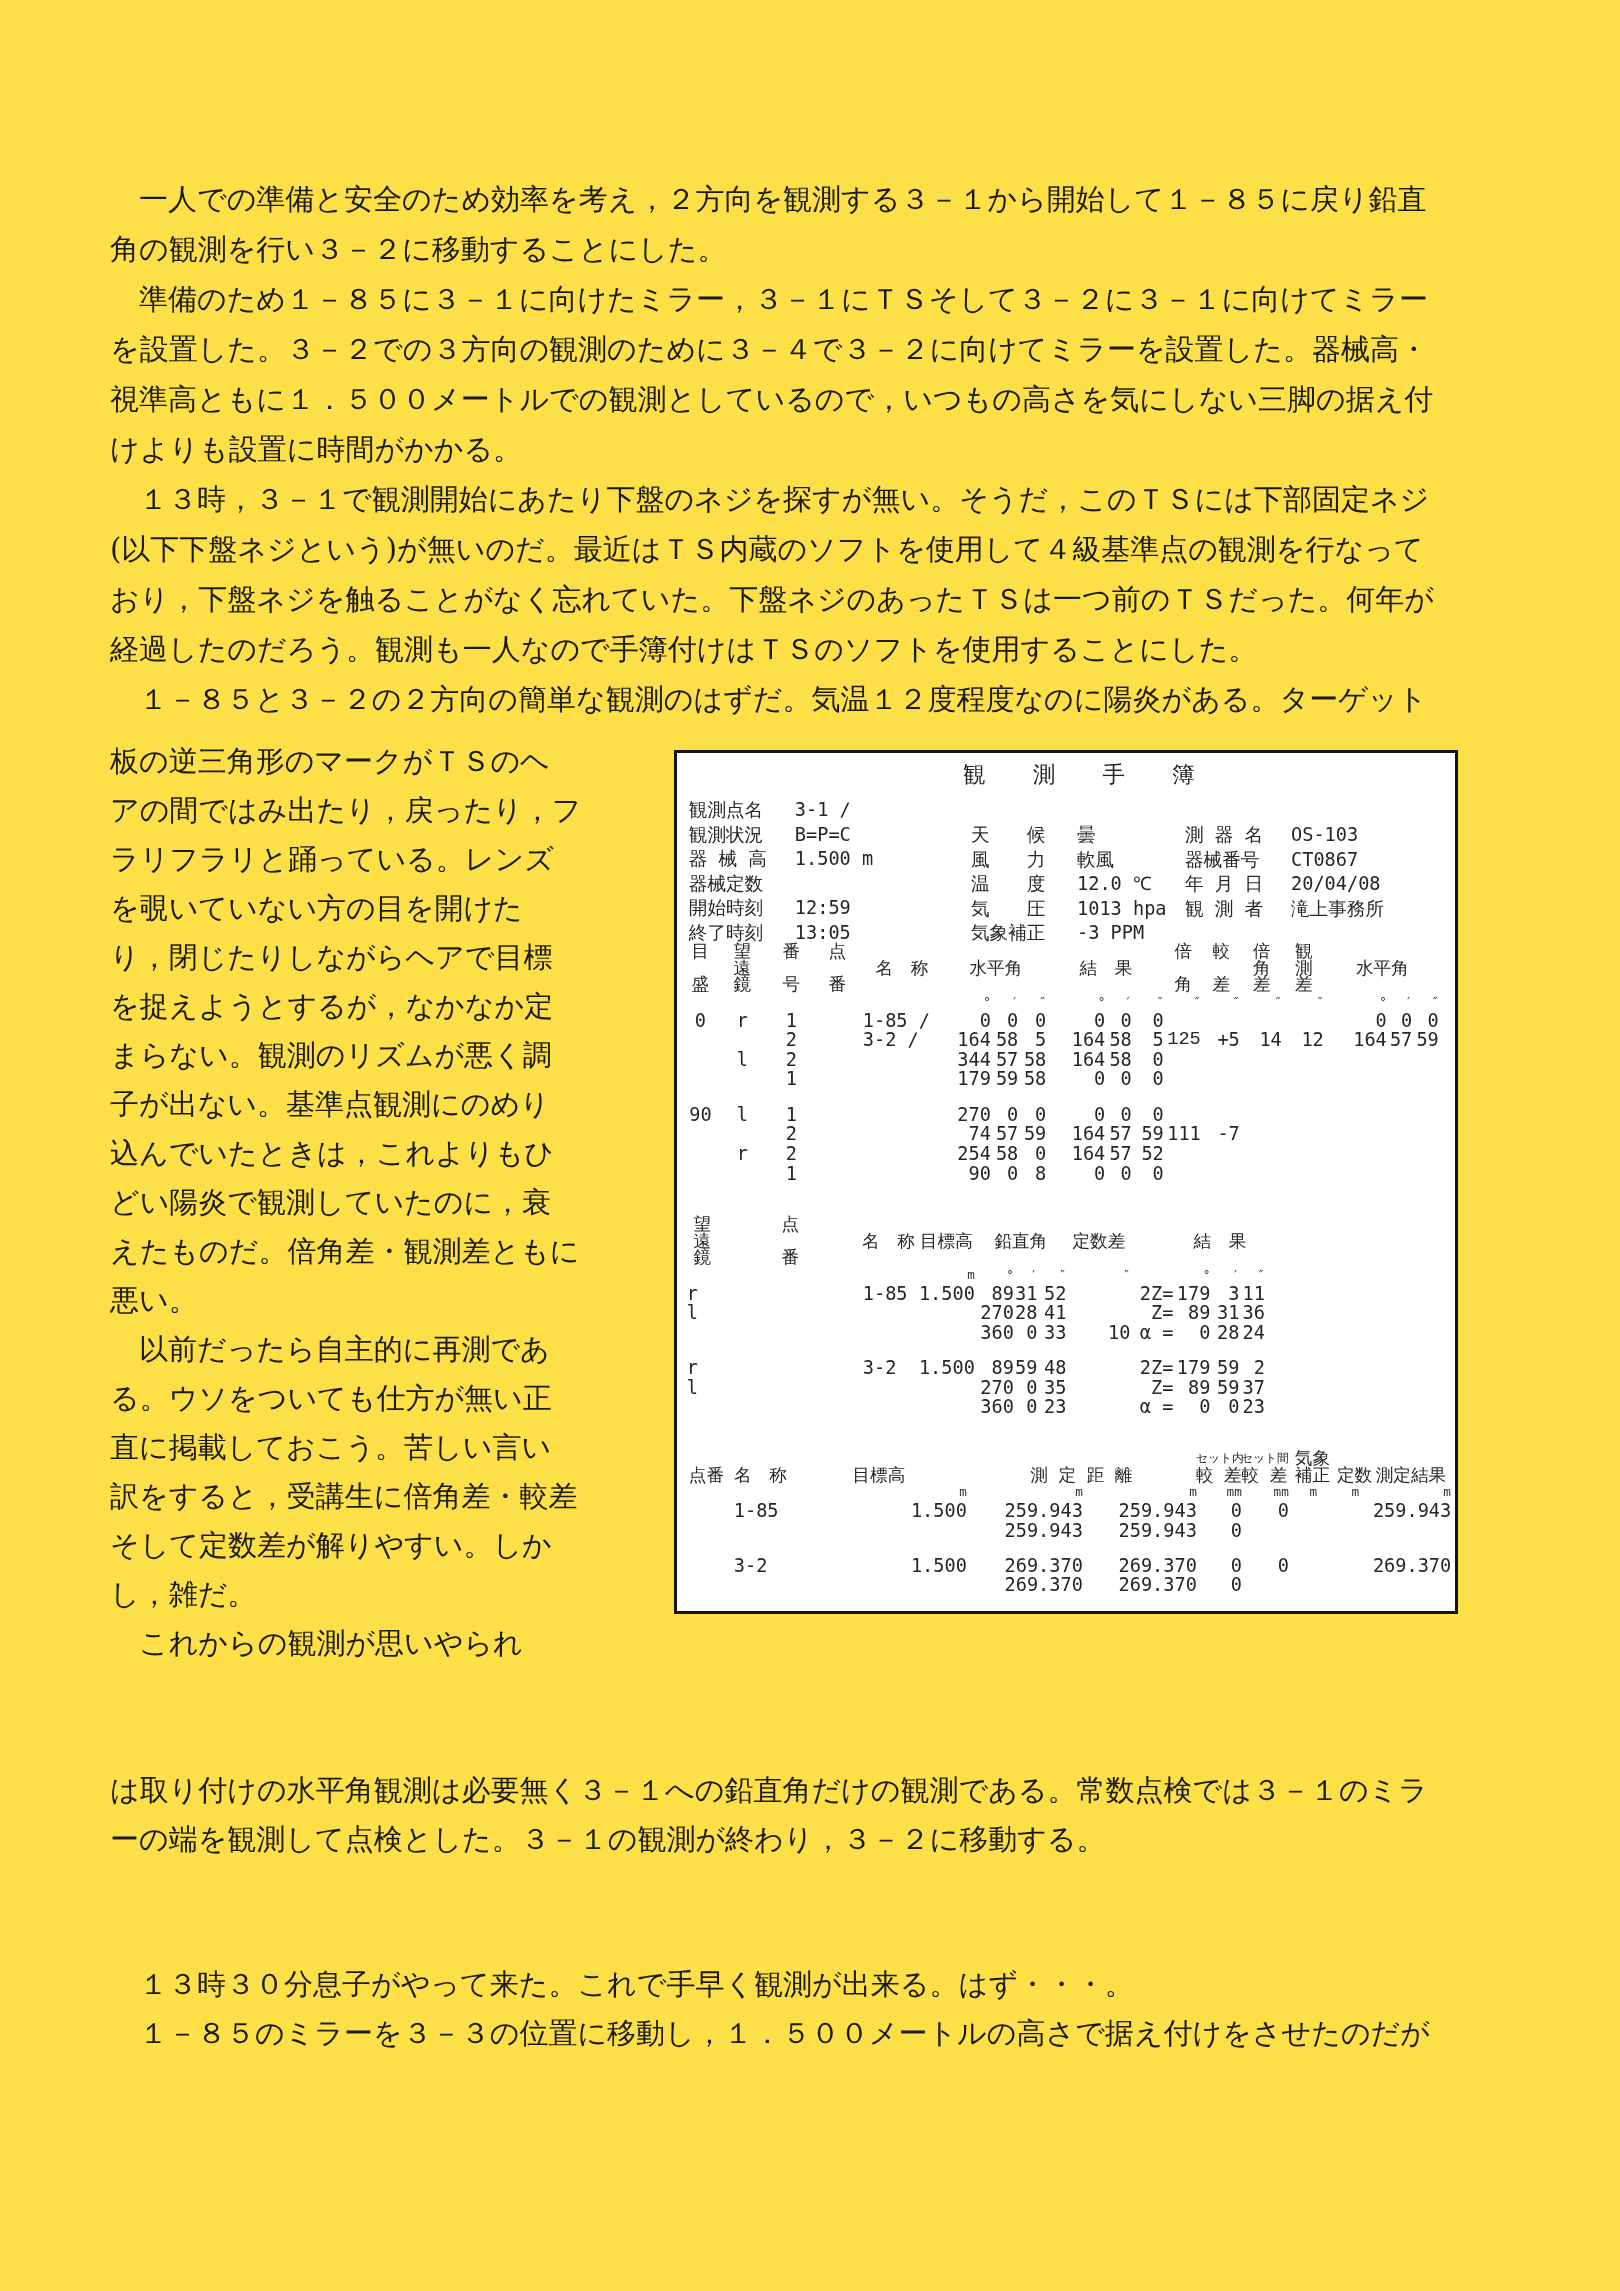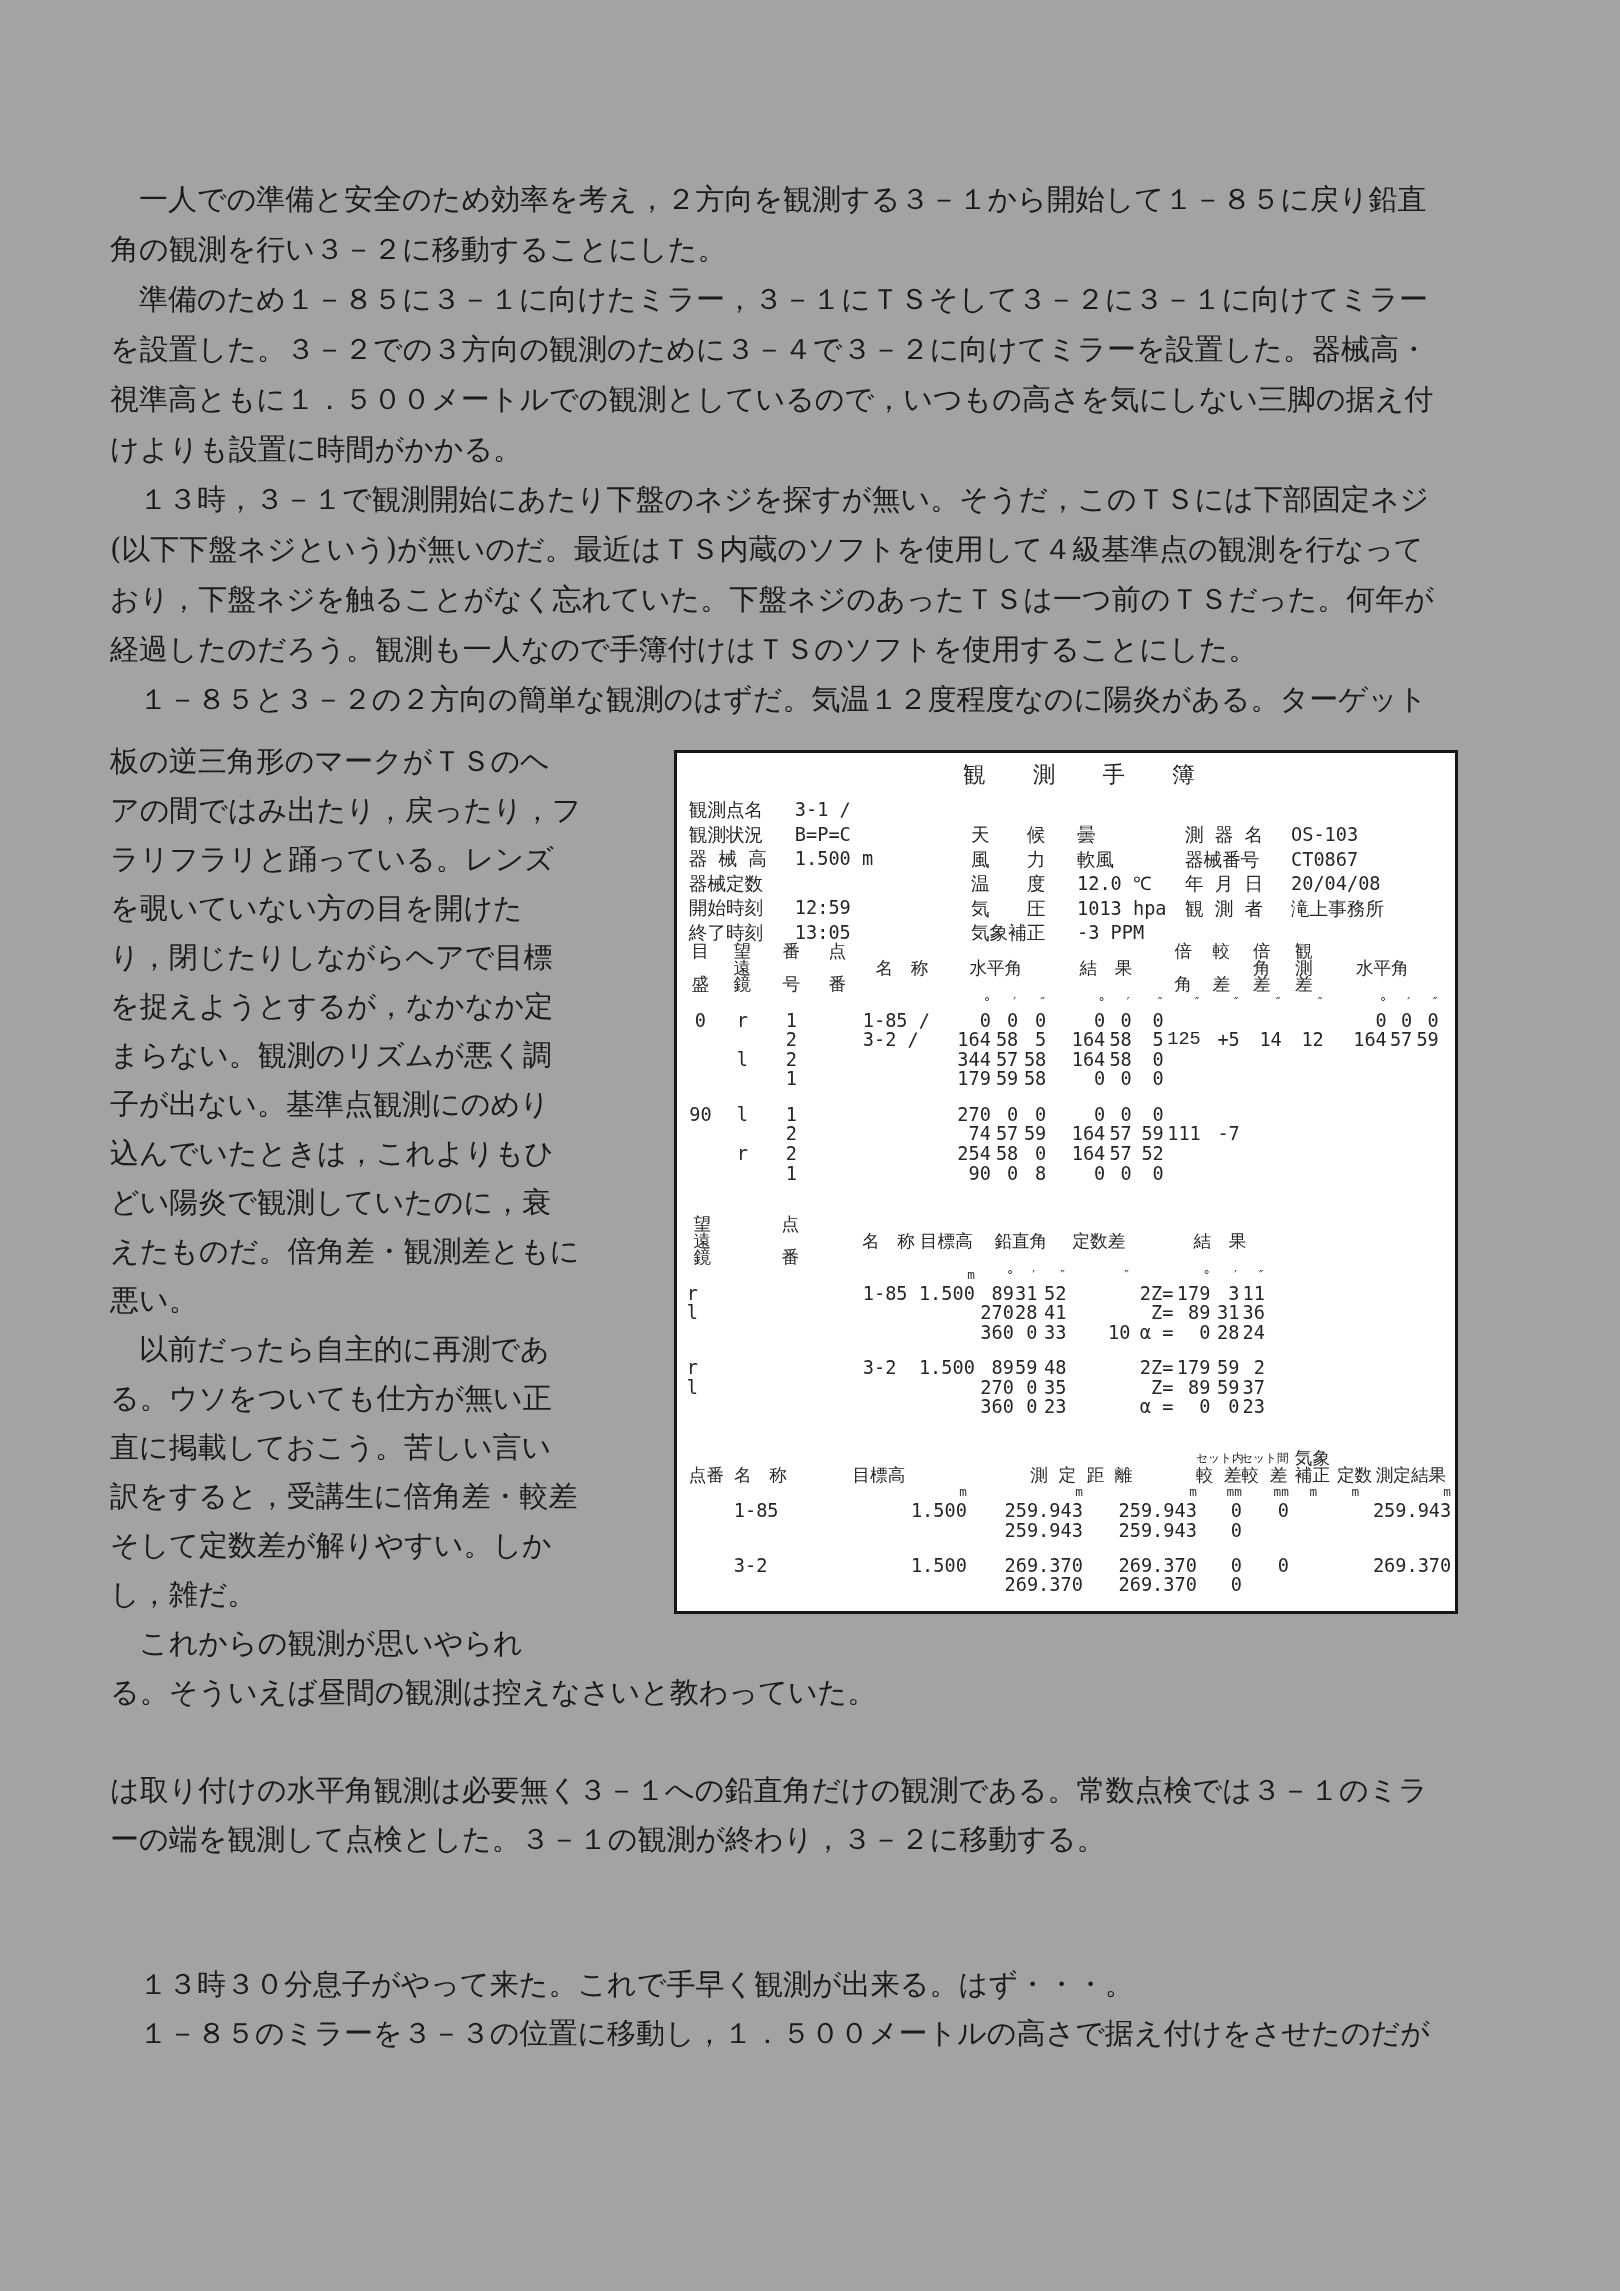--- a/index.html
+++ b/index.html
@@ -1,16 +1,16 @@
 <!DOCTYPE html>
 <html><head>
 <meta charset="utf-8">
 <style>
   html,body{margin:0;padding:0;background:#e8e8e8;}
-  #page{position:relative;width:1620px;height:2292px;background:#a3a3a3;margin:0 auto;
+  #page{position:relative;width:1620px;height:2292px;background:#fde047;margin:0 auto;
         font-family:"DejaVu Serif","Liberation Serif",serif;color:#1b1b1b;overflow:hidden;}
   .blk{position:absolute;white-space:pre;}
   .tline{font-size:29px;line-height:50px;white-space:pre;}
   .cline{font-size:29px;line-height:49px;white-space:pre;}
   
   #nbox{position:absolute;left:674px;top:750px;width:784px;height:864px;
         border:3.9px solid #161616;box-sizing:border-box;background:#fff;
         font-family:"DejaVu Sans Mono","Liberation Mono",monospace;color:#262626;}
   #nb-title{position:absolute;left:286px;top:5.9px;font-size:22.5px;letter-spacing:0.55em;white-space:pre;}
   .meta{position:absolute;font-size:18.6px;line-height:24.5px;white-space:pre;}
@@ -39,21 +39,20 @@
 </style>
 </head>
 <body>
 
 <div id="page">
 
   <div class="blk" id="topText" style="left:110px;top:174px;"><div class="tline">　一人での準備と安全のため効率を考え，２方向を観測する３－１から開始して１－８５に戻り鉛直</div><div class="tline">角の観測を行い３－２に移動することにした。</div><div class="tline">　準備のため１－８５に３－１に向けたミラー，３－１にＴＳそして３－２に３－１に向けてミラー</div><div class="tline">を設置した。３－２での３方向の観測のために３－４で３－２に向けてミラーを設置した。器械高・</div><div class="tline">視準高ともに１．５００メートルでの観測としているので，いつもの高さを気にしない三脚の据え付</div><div class="tline">けよりも設置に時間がかかる。</div><div class="tline">　１３時，３－１で観測開始にあたり下盤のネジを探すが無い。そうだ，このＴＳには下部固定ネジ</div><div class="tline">(以下下盤ネジという)が無いのだ。最近はＴＳ内蔵のソフトを使用して４級基準点の観測を行なって</div><div class="tline">おり，下盤ネジを触ることがなく忘れていた。下盤ネジのあったＴＳは一つ前のＴＳだった。何年が</div><div class="tline">経過したのだろう。観測も一人なので手簿付けはＴＳのソフトを使用することにした。</div><div class="tline">　１－８５と３－２の２方向の簡単な観測のはずだ。気温１２度程度なのに陽炎がある。ターゲット</div></div>
 
   <div class="blk" id="leftColText" style="left:110px;top:737px;width:549px;"><div class="cline">板の逆三角形のマークがＴＳのヘ</div><div class="cline">アの間ではみ出たり，戻ったり，フ</div><div class="cline">ラリフラリと踊っている。レンズ</div><div class="cline">を覗いていない方の目を開けた</div><div class="cline">り，閉じたりしながらヘアで目標</div><div class="cline">を捉えようとするが，なかなか定</div><div class="cline">まらない。観測のリズムが悪く調</div><div class="cline">子が出ない。基準点観測にのめり</div><div class="cline">込んでいたときは，これよりもひ</div><div class="cline">どい陽炎で観測していたのに，衰</div><div class="cline">えたものだ。倍角差・観測差ともに</div><div class="cline">悪い。</div><div class="cline">　以前だったら自主的に再測であ</div><div class="cline">る。ウソをついても仕方が無い正</div><div class="cline">直に掲載しておこう。苦しい言い</div><div class="cline">訳をすると，受講生に倍角差・較差</div><div class="cline">そして定数差が解りやすい。しか</div><div class="cline">し，雑だ。</div><div class="cline">　これからの観測が思いやられ</div></div>
 
-  <div class="blk" id="afterLine" style="left:110px;top:1668px;"><div class="cline">る。そういえば昼間の観測は控えなさいと教わっていた。</div></div>
 
   <div class="blk" id="bottomText1" style="left:110px;top:1766px;"><div class="cline">は取り付けの水平角観測は必要無く３－１への鉛直角だけの観測である。常数点検では３－１のミラ</div><div class="cline">ーの端を観測して点検とした。３－１の観測が終わり，３－２に移動する。</div></div>
 
   <div class="blk" id="bottomText2" style="left:110px;top:1960px;"><div class="cline">　１３時３０分息子がやって来た。これで手早く観測が出来る。はず・・・。</div><div class="cline">　１－８５のミラーを３－３の位置に移動し，１．５００メートルの高さで据え付けをさせたのだが</div></div>
 
   <div id="nbox">
     <div id="nb-title">観　測　手　簿</div>
     <div class="meta" id="metaL"><div class="mline"><span class="lab">観測点名</span><span>3-1 ∕</span></div><div class="mline"><span class="lab">観測状況</span><span>B=P=C</span></div><div class="mline"><span class="lab">器 械 高</span><span>1.500 m</span></div><div class="mline"><span class="lab">器械定数</span><span></span></div><div class="mline"><span class="lab">開始時刻</span><span>12:59</span></div><div class="mline"><span class="lab">終了時刻</span><span>13:05</span></div></div>
     <div class="meta" id="metaM"><div class="mline"><span class="lab">天　　候</span><span>曇</span></div><div class="mline"><span class="lab">風　　力</span><span>軟風</span></div><div class="mline"><span class="lab">温　　度</span><span>12.0 ℃</span></div><div class="mline"><span class="lab">気　　圧</span><span>1013 hpa</span></div><div class="mline"><span class="lab">気象補正</span><span>-3 PPM</span></div></div>
     <div class="meta" id="metaR"><div class="mline"><span class="lab">測 器 名</span><span>OS-103</span></div><div class="mline"><span class="lab">器械番号</span><span>CT0867</span></div><div class="mline"><span class="lab">年 月 日</span><span>20/04/08</span></div><div class="mline"><span class="lab">観 測 者</span><span>滝上事務所</span></div></div>

